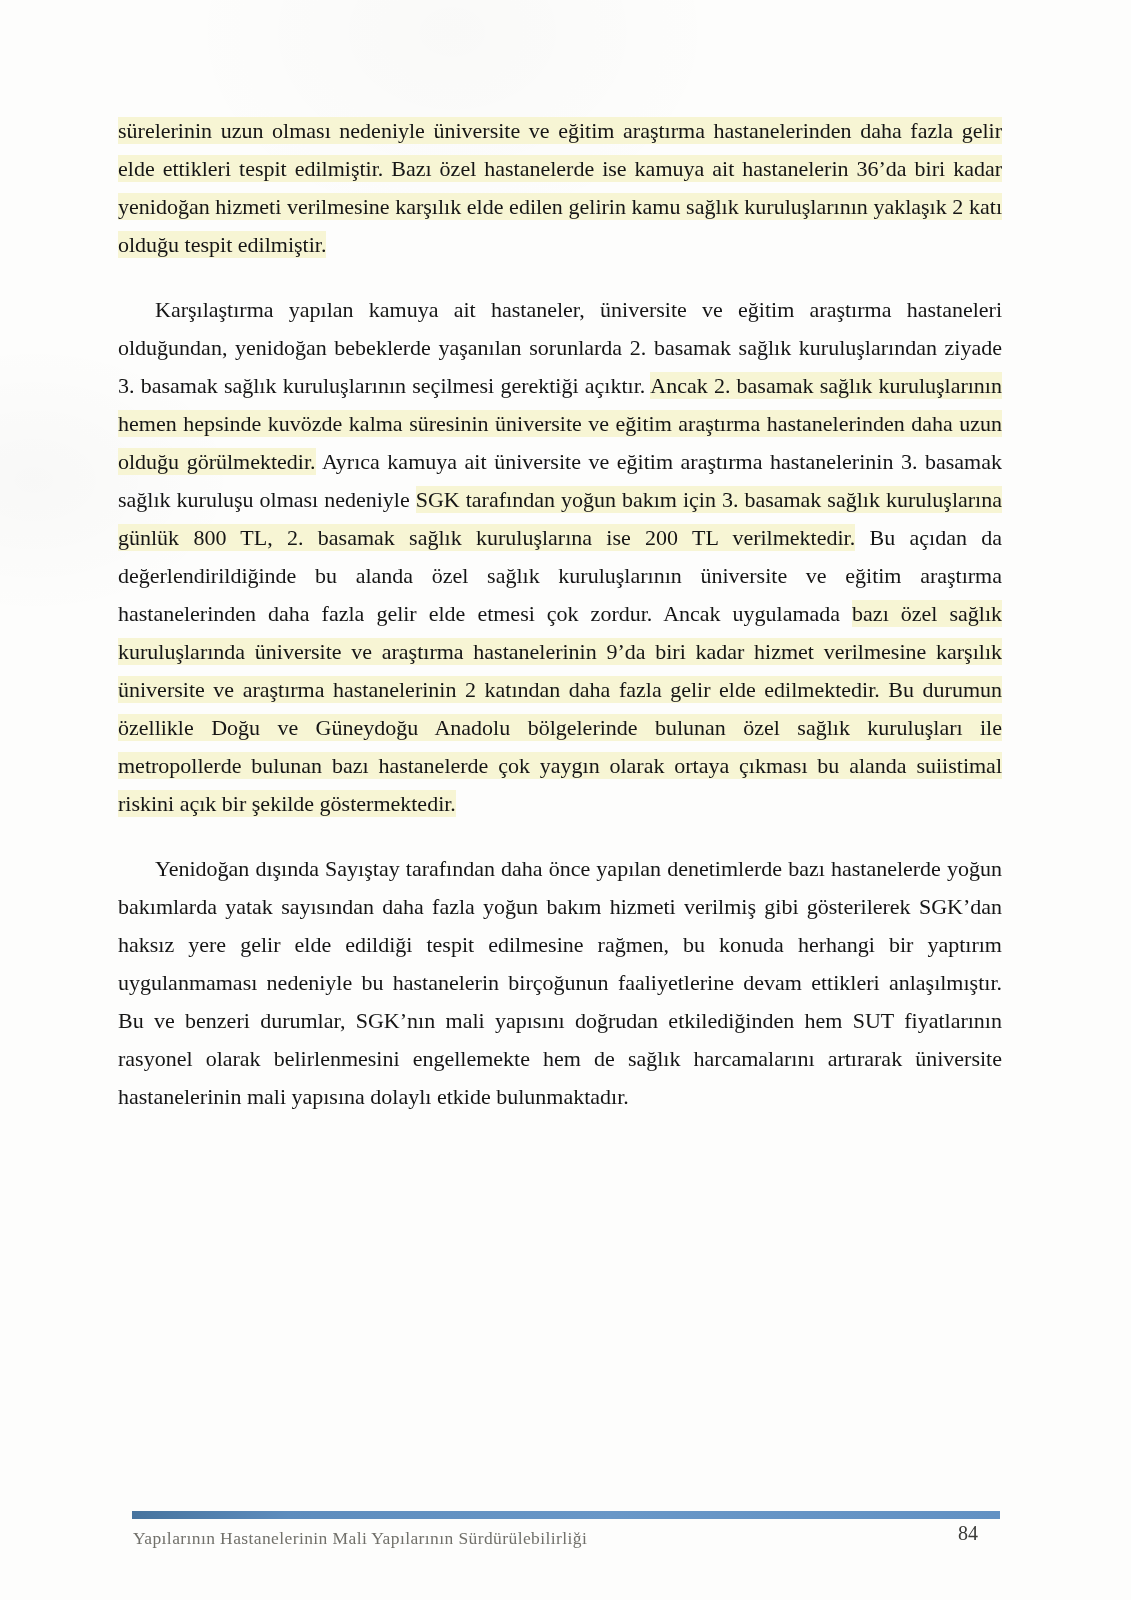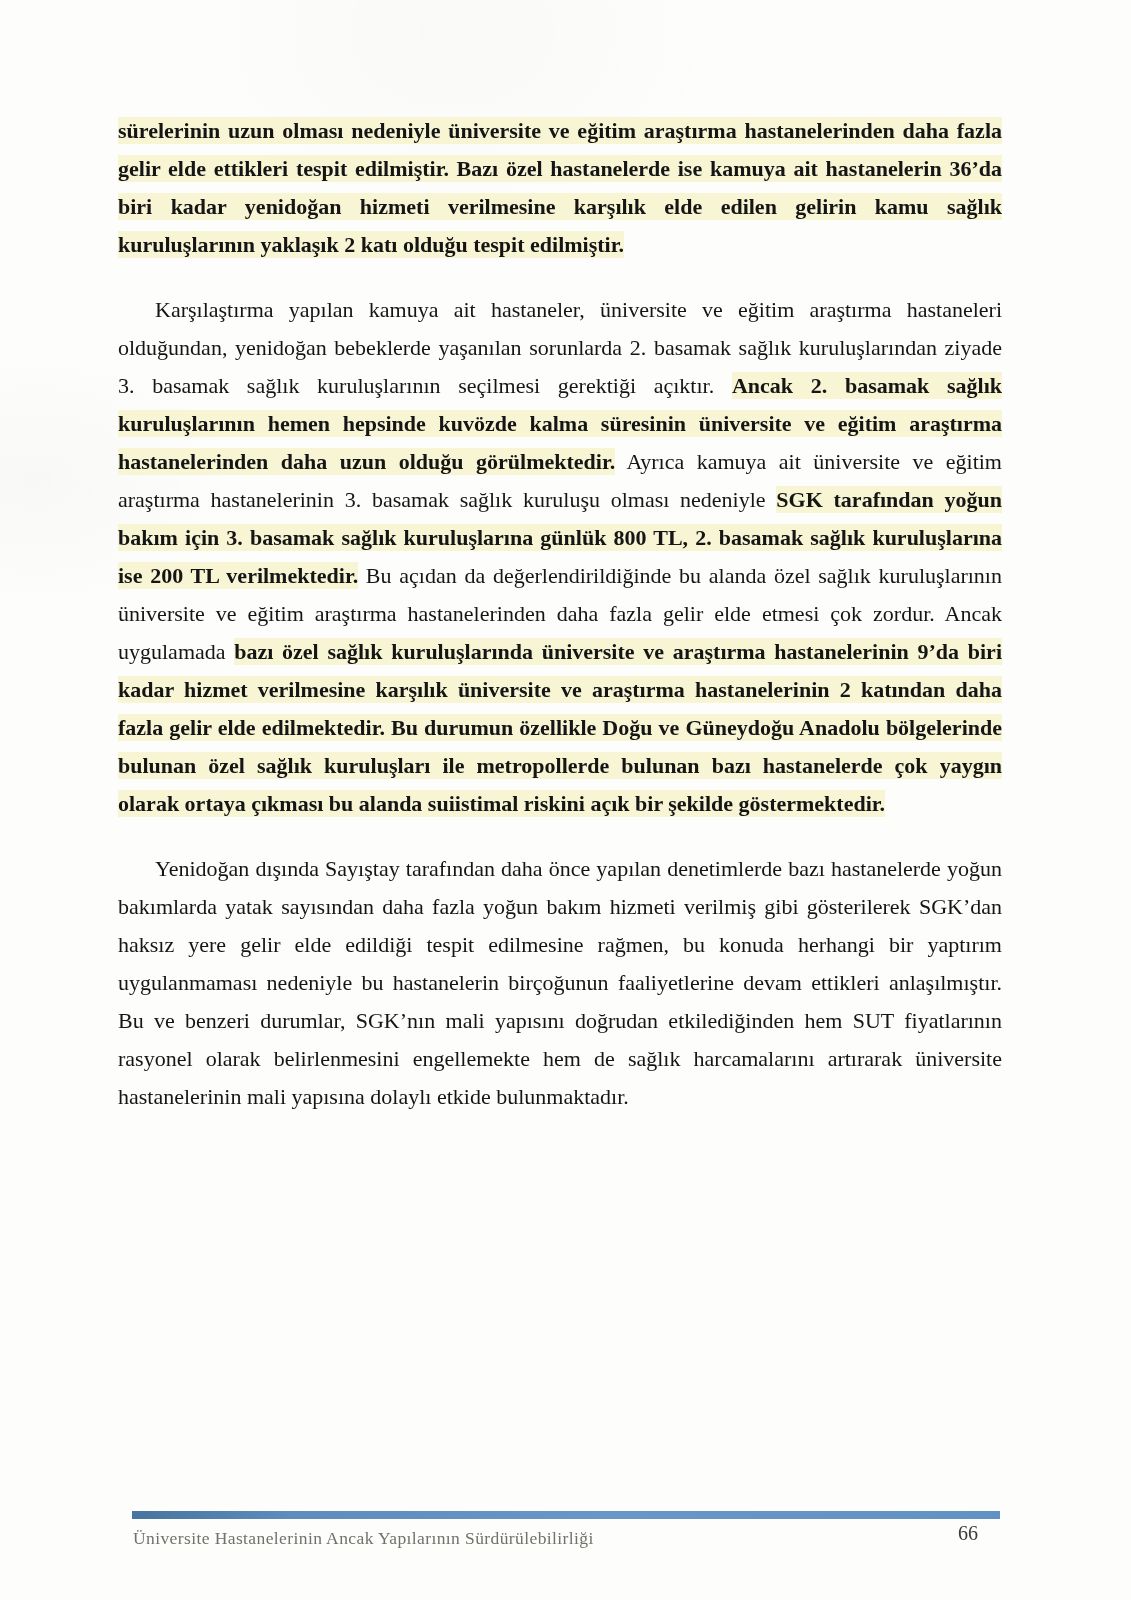--- a/index.html
+++ b/index.html
@@ -27,21 +27,20 @@
     font-size: 22px;
     line-height: 38px;
     color: #151515;
     text-align: justify;
   }
   .para { margin: 0 0 27px 0; }
   .para.indent { text-indent: 37px; }
   .hl {
     background: #f7f5d4;
     box-shadow: 0 1px 0 #f7f5d4, 0 -1px 0 #f7f5d4;
-    font-weight: bold;
   }
   .footer-rule {
     position: absolute;
     left: 132px;
     top: 1511px;
     width: 868px;
     height: 8px;
     background: linear-gradient(90deg, #47749e 0%, #5d8cbd 18%, #6997c7 55%, #6291c3 100%);
   }
   .footer-title {
@@ -66,17 +65,17 @@
 <div class="page">
 
   <main class="doc-body" id="doc-body">
       <p class="para"><span class="hl">sürelerinin uzun olması nedeniyle üniversite ve eğitim araştırma hastanelerinden daha fazla gelir elde ettikleri tespit edilmiştir. Bazı özel hastanelerde ise kamuya ait hastanelerin 36’da biri kadar yenidoğan hizmeti verilmesine karşılık elde edilen gelirin kamu sağlık kuruluşlarının yaklaşık 2 katı olduğu tespit edilmiştir.</span></p>
       <p class="para indent"><span>Karşılaştırma yapılan kamuya ait hastaneler, üniversite ve eğitim araştırma hastaneleri olduğundan, yenidoğan bebeklerde yaşanılan sorunlarda 2. basamak sağlık kuruluşlarından ziyade 3. basamak sağlık kuruluşlarının seçilmesi gerektiği açıktır. </span><span class="hl">Ancak 2. basamak sağlık kuruluşlarının hemen hepsinde kuvözde kalma süresinin üniversite ve eğitim araştırma hastanelerinden daha uzun olduğu görülmektedir.</span><span> Ayrıca kamuya ait üniversite ve eğitim araştırma hastanelerinin 3. basamak sağlık kuruluşu olması nedeniyle </span><span class="hl">SGK tarafından yoğun bakım için 3. basamak sağlık kuruluşlarına günlük 800 TL, 2. basamak sağlık kuruluşlarına ise 200 TL verilmektedir.</span><span> Bu açıdan da değerlendirildiğinde bu alanda özel sağlık kuruluşlarının üniversite ve eğitim araştırma hastanelerinden daha fazla gelir elde etmesi çok zordur. Ancak uygulamada </span><span class="hl">bazı özel sağlık kuruluşlarında üniversite ve araştırma hastanelerinin 9’da biri kadar hizmet verilmesine karşılık üniversite ve araştırma hastanelerinin 2 katından daha fazla gelir elde edilmektedir. Bu durumun özellikle Doğu ve Güneydoğu Anadolu bölgelerinde bulunan özel sağlık kuruluşları ile metropollerde bulunan bazı hastanelerde çok yaygın olarak ortaya çıkması bu alanda suiistimal riskini açık bir şekilde göstermektedir.</span></p>
       <p class="para indent"><span>Yenidoğan dışında Sayıştay tarafından daha önce yapılan denetimlerde bazı hastanelerde yoğun bakımlarda yatak sayısından daha fazla yoğun bakım hizmeti verilmiş gibi gösterilerek SGK’dan haksız yere gelir elde edildiği tespit edilmesine rağmen, bu konuda herhangi bir yaptırım uygulanmaması nedeniyle bu hastanelerin birçoğunun faaliyetlerine devam ettikleri anlaşılmıştır. Bu ve benzeri durumlar, SGK’nın mali yapısını doğrudan etkilediğinden hem SUT fiyatlarının rasyonel olarak belirlenmesini engellemekte hem de sağlık harcamalarını artırarak üniversite hastanelerinin mali yapısına dolaylı etkide bulunmaktadır.</span></p>
     </main>
 
   <div class="footer-rule"></div>
 
-  <span class="footer-title">Üniversite Hastanelerinin Ancak Yapılarının Sürdürülebilirliği</span>
+  <span class="footer-title">Yapılarının Hastanelerinin Mali Yapılarının Sürdürülebilirliği</span>
 
-  <span class="page-number">66</span>
+  <span class="page-number">84</span>
 
 </div>
 
 </body></html>

